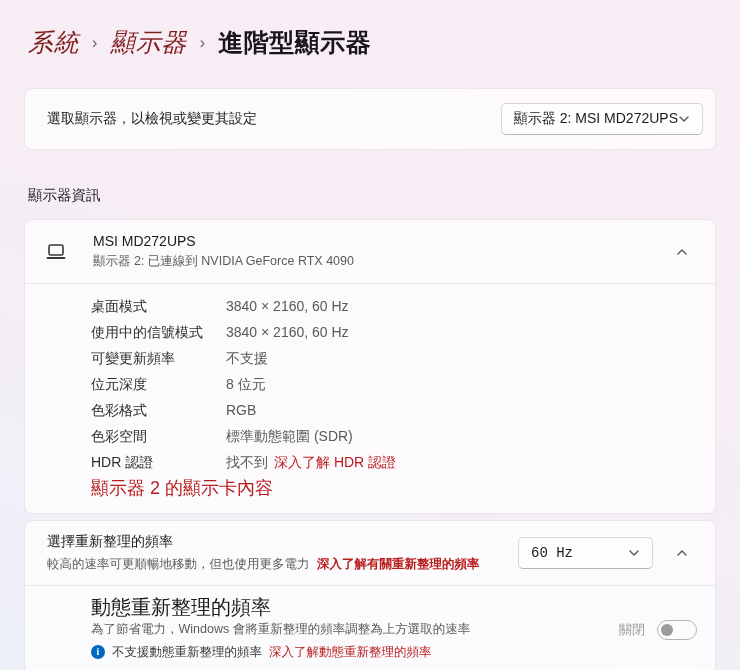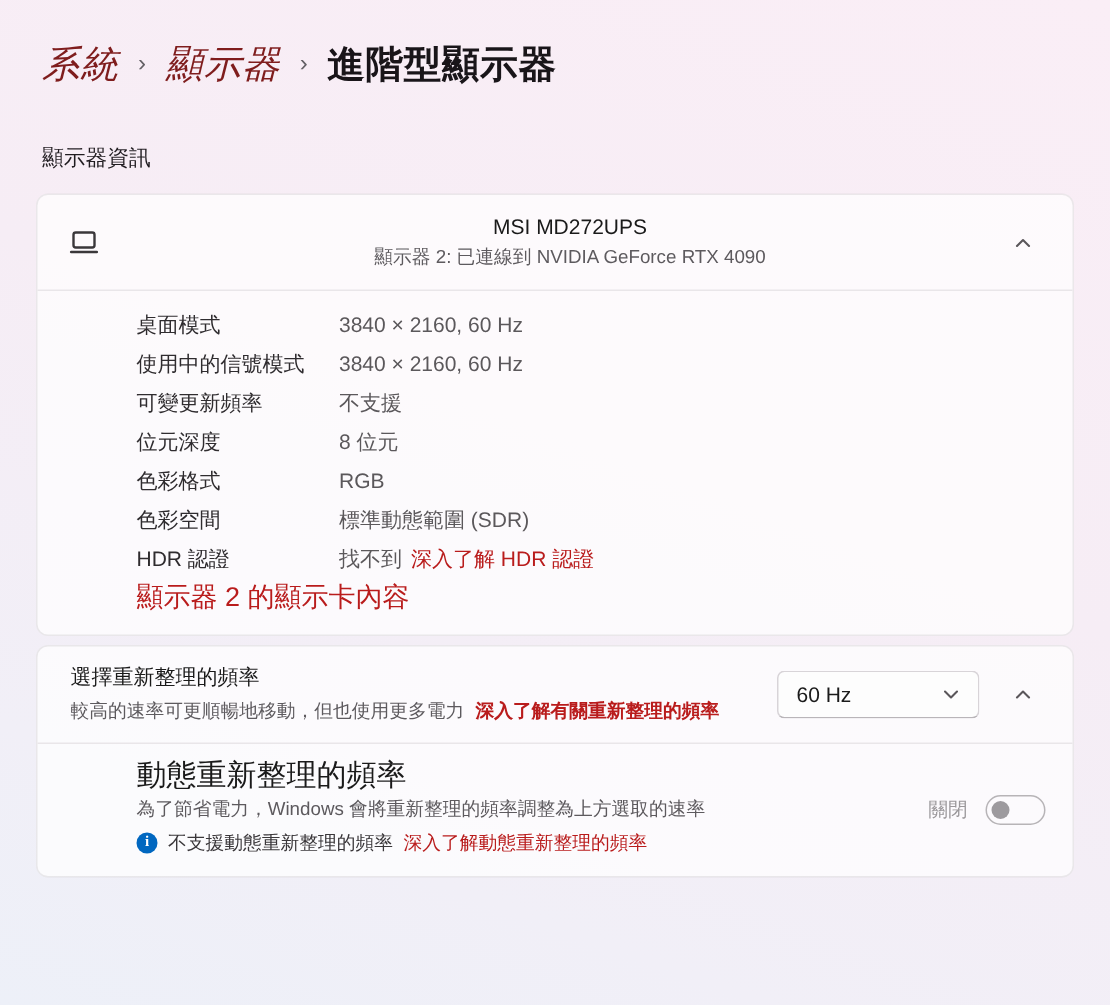--- a/index.html
+++ b/index.html
@@ -39,40 +39,40 @@
   .chev { width: 12px; height: 12px; flex: 0 0 auto; }
   .chev path { fill: none; stroke: #5a565a; stroke-width: 1.4; stroke-linecap: round; stroke-linejoin: round; }
 
   
   .section-title { margin-top: 36px; padding-left: 4px; font-size: 14.5px; color: #201c20; height: 20px; }
 
   
   .card-info { margin-top: 13px; }
   .exp-header { display: flex; align-items: center; padding: 13px 18px 13px 20px; }
   .exp-icon { width: 22px; display: flex; justify-content: center; margin-right: 26px; }
-  .exp-titles { flex: 1; text-align: center; }
+  .exp-titles { flex: 1; }
   .exp-title { font-size: 14px; color: #1a1a1a; }
   .exp-sub { font-size: 12.5px; color: #5d5a5e; margin-top: 4px; }
   .exp-chevbtn { width: 30px; height: 30px; display: flex; align-items: center; justify-content: center; border-radius: 4px; cursor: pointer; }
   .exp-content { padding: 9px 16px 12px 66px; }
   .info-row { display: flex; line-height: 26px; font-size: 14px; }
   .info-label { width: 135px; flex: 0 0 auto; color: #2f2c2f; }
   .info-value { color: #5b585b; }
   a.link, .link { color: #b91c1c; text-decoration: none; cursor: pointer; }
   .hdr-gap { width: 6px; display: inline-block; }
   .adapter-row { line-height: 26px; font-size: 18px; }
 
   
   .card-rr { margin-top: 6px; }
   .rr-header { display: flex; align-items: center; justify-content: space-between; padding: 12px 18px 12px 22px; }
   .rr-titles { flex: 1; padding-right: 12px; }
   .rr-title { font-size: 14px; color: #1a1a1a; }
   .rr-sub { font-size: 12.5px; color: #5d5a5e; margin-top: 5px; }
   .rr-sub .link { font-weight: 700; margin-left: 4px; }
-  .rr-right { display: flex; align-items: center; gap: 14px; }
+  .rr-right { display: flex; align-items: center; gap: 14px; font-family: Liberation Mono, monospace; }
   .drr { display: flex; align-items: center; justify-content: space-between; padding: 11px 18px 12px 66px; }
   .drr-text { flex: 1; padding-right: 10px; }
   .drr-title { font-size: 20px; color: #1a1a1a; line-height: 20px; }
   .drr-sub { font-size: 12.5px; color: #5d5a5e; line-height: 20px; margin-top: 2px; }
   .drr-info { display: flex; align-items: center; gap: 7px; font-size: 12.5px; margin-top: 3px; line-height: 20px; }
   .drr-info .txt { color: #3a373a; }
   .info-ico { width: 14px; height: 14px; border-radius: 50%; background: #0067c0; color: #fff;
     display: inline-flex; align-items: center; justify-content: center; font-size: 10px; font-weight: 700;
     font-family: "Liberation Serif", "DejaVu Serif", serif; flex: 0 0 auto; }
   .toggle-wrap { display: flex; align-items: center; gap: 12px; }
@@ -89,20 +89,29 @@
 <div class="page">
 
   <div class="breadcrumb">
     <span class="crumb">系統</span>
     <span class="crumb-sep">›</span>
     <span class="crumb">顯示器</span>
     <span class="crumb-sep">›</span>
     <span class="crumb-current">進階型顯示器</span>
   </div>
 
+  <div class="card card-select">
+    <span class="label">選取顯示器，以檢視或變更其設定</span>
+    <div class="combo combo-display">
+      <span>顯示器 2: MSI MD272UPS</span>
+      <svg class="chev" viewBox="0 0 12 12">
+          <path d="M2 4 L6 8 L10 4"></path>
+        </svg>
+    </div>
+  </div>
 
   <div class="section-title">顯示器資訊</div>
 
   <div class="card card-info">
     <div class="exp-header">
       <span class="exp-icon laptop-icon">
         <svg width="22" height="20" viewBox="0 0 22 20">
           <rect x="4" y="3" width="14" height="10" rx="1.5"></rect>
           <line x1="2.5" y1="16" x2="19.5" y2="16"></line>
         </svg>

